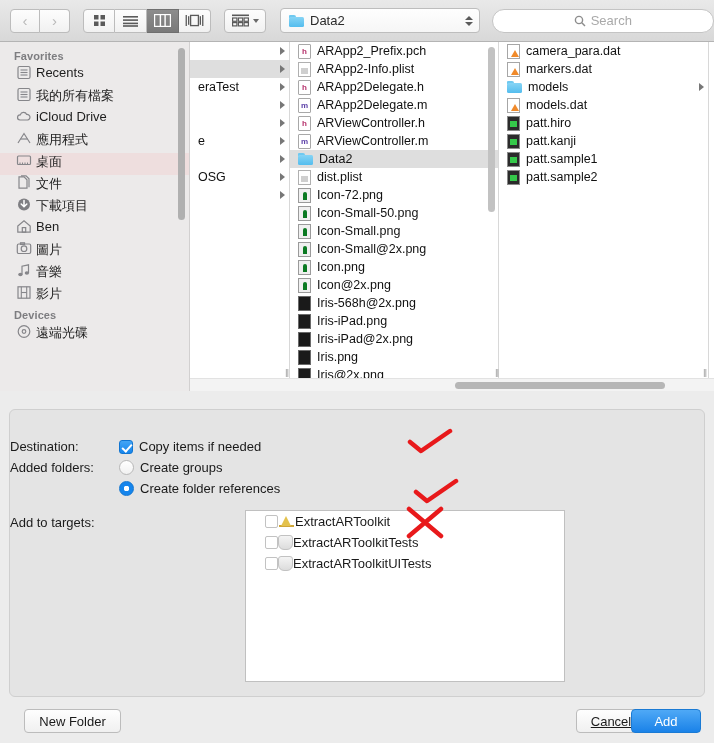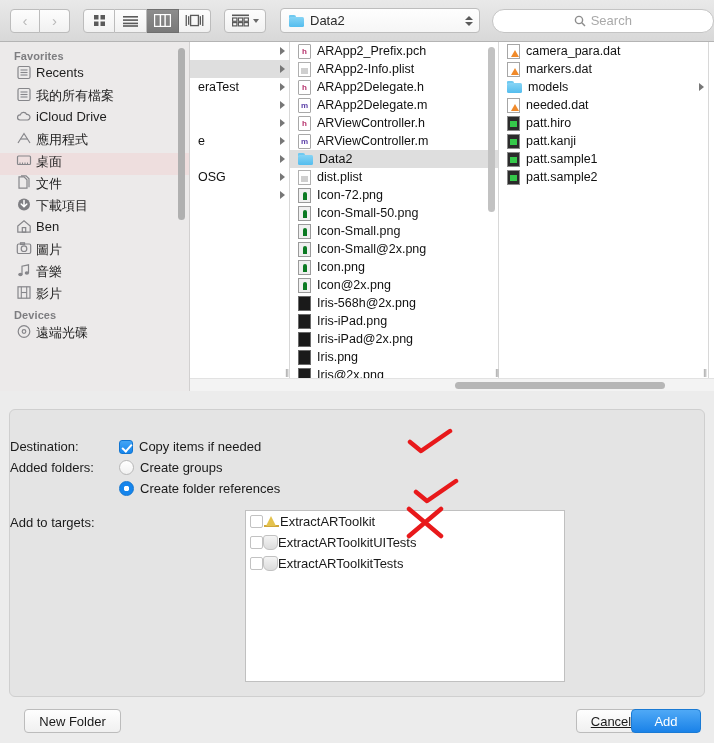--- a/index.html
+++ b/index.html
@@ -184,21 +184,21 @@
   }
   .rb.on {
     background: radial-gradient(circle at 50% 50%, #fff 0 2.6px, #1585ec 3px 100%);
     border-color: #1175d1;
   }
 
   .targetbox {
     position: absolute; left: 245px; top: 510px; width: 320px; height: 172px;
     background: #fff; border: 1px solid #c0c0c0;
   }
-  .trow { height: 21px; display: flex; align-items: center; gap: 0; padding-left: 4px; font-size: 13px; }
+  .trow { height: 21px; display: flex; align-items: center; gap: 0; padding-left: 19px; font-size: 13px; }
   .tcb { width: 13px; height: 13px; border-radius: 2px; border: 1px solid #c2c2c2; background: #fff; flex: none; }
 
   .tico { width: 17px; height: 16px; flex: none; position: relative; }
   .tico-app:before {
     content:""; position:absolute; left:1px; top:11px; width:15px; height:2px; background:#cfa63a;
   }
   .tico-app:after {
     content:""; position:absolute; left:3px; top:2px; width:0;height:0;
     border-left:5px solid transparent; border-right:5px solid transparent; border-bottom:10px solid #e4c24d;
   }
@@ -541,21 +541,21 @@
             <span class="fi fi-dat"></span>
             <span class="nm">markers.dat</span>
           </div>
           <div class="row">
             <span class="foldericon fi-folder"></span>
             <span class="nm">models</span>
             <span class="disc"></span>
           </div>
           <div class="row">
             <span class="fi fi-dat"></span>
-            <span class="nm">needed.dat</span>
+            <span class="nm">models.dat</span>
           </div>
           <div class="row">
             <span class="fi fi-patt"></span>
             <span class="nm">patt.hiro</span>
           </div>
           <div class="row">
             <span class="fi fi-patt"></span>
             <span class="nm">patt.kanji</span>
           </div>
           <div class="row">
@@ -613,26 +613,26 @@
 <div class="targetbox">
   <div id="target-rows">
       <div class="trow">
         <span class="tcb"></span>
         <span class="tico tico-app"></span>
         <span>ExtractARToolkit</span>
       </div>
       <div class="trow">
         <span class="tcb"></span>
         <span class="tico tico-test"></span>
-        <span>ExtractARToolkitUITests</span>
+        <span>ExtractARToolkitTests</span>
       </div>
       <div class="trow">
         <span class="tcb"></span>
         <span class="tico tico-test"></span>
-        <span>ExtractARToolkitTests</span>
+        <span>ExtractARToolkitUITests</span>
       </div>
     </div>
 </div>
 
 <svg class="mark" style="left:406px; top:428px;" width="48" height="28" viewBox="0 0 48 28">
   <path d="M4 14 L15 23 L44 3" fill="none" stroke="#e8191b" stroke-width="4.5" stroke-linecap="round" stroke-linejoin="round"></path>
 </svg>
 <svg class="mark" style="left:412px; top:478px;" width="48" height="28" viewBox="0 0 48 28">
   <path d="M4 14 L15 23 L44 3" fill="none" stroke="#e8191b" stroke-width="4.5" stroke-linecap="round" stroke-linejoin="round"></path>
 </svg>

